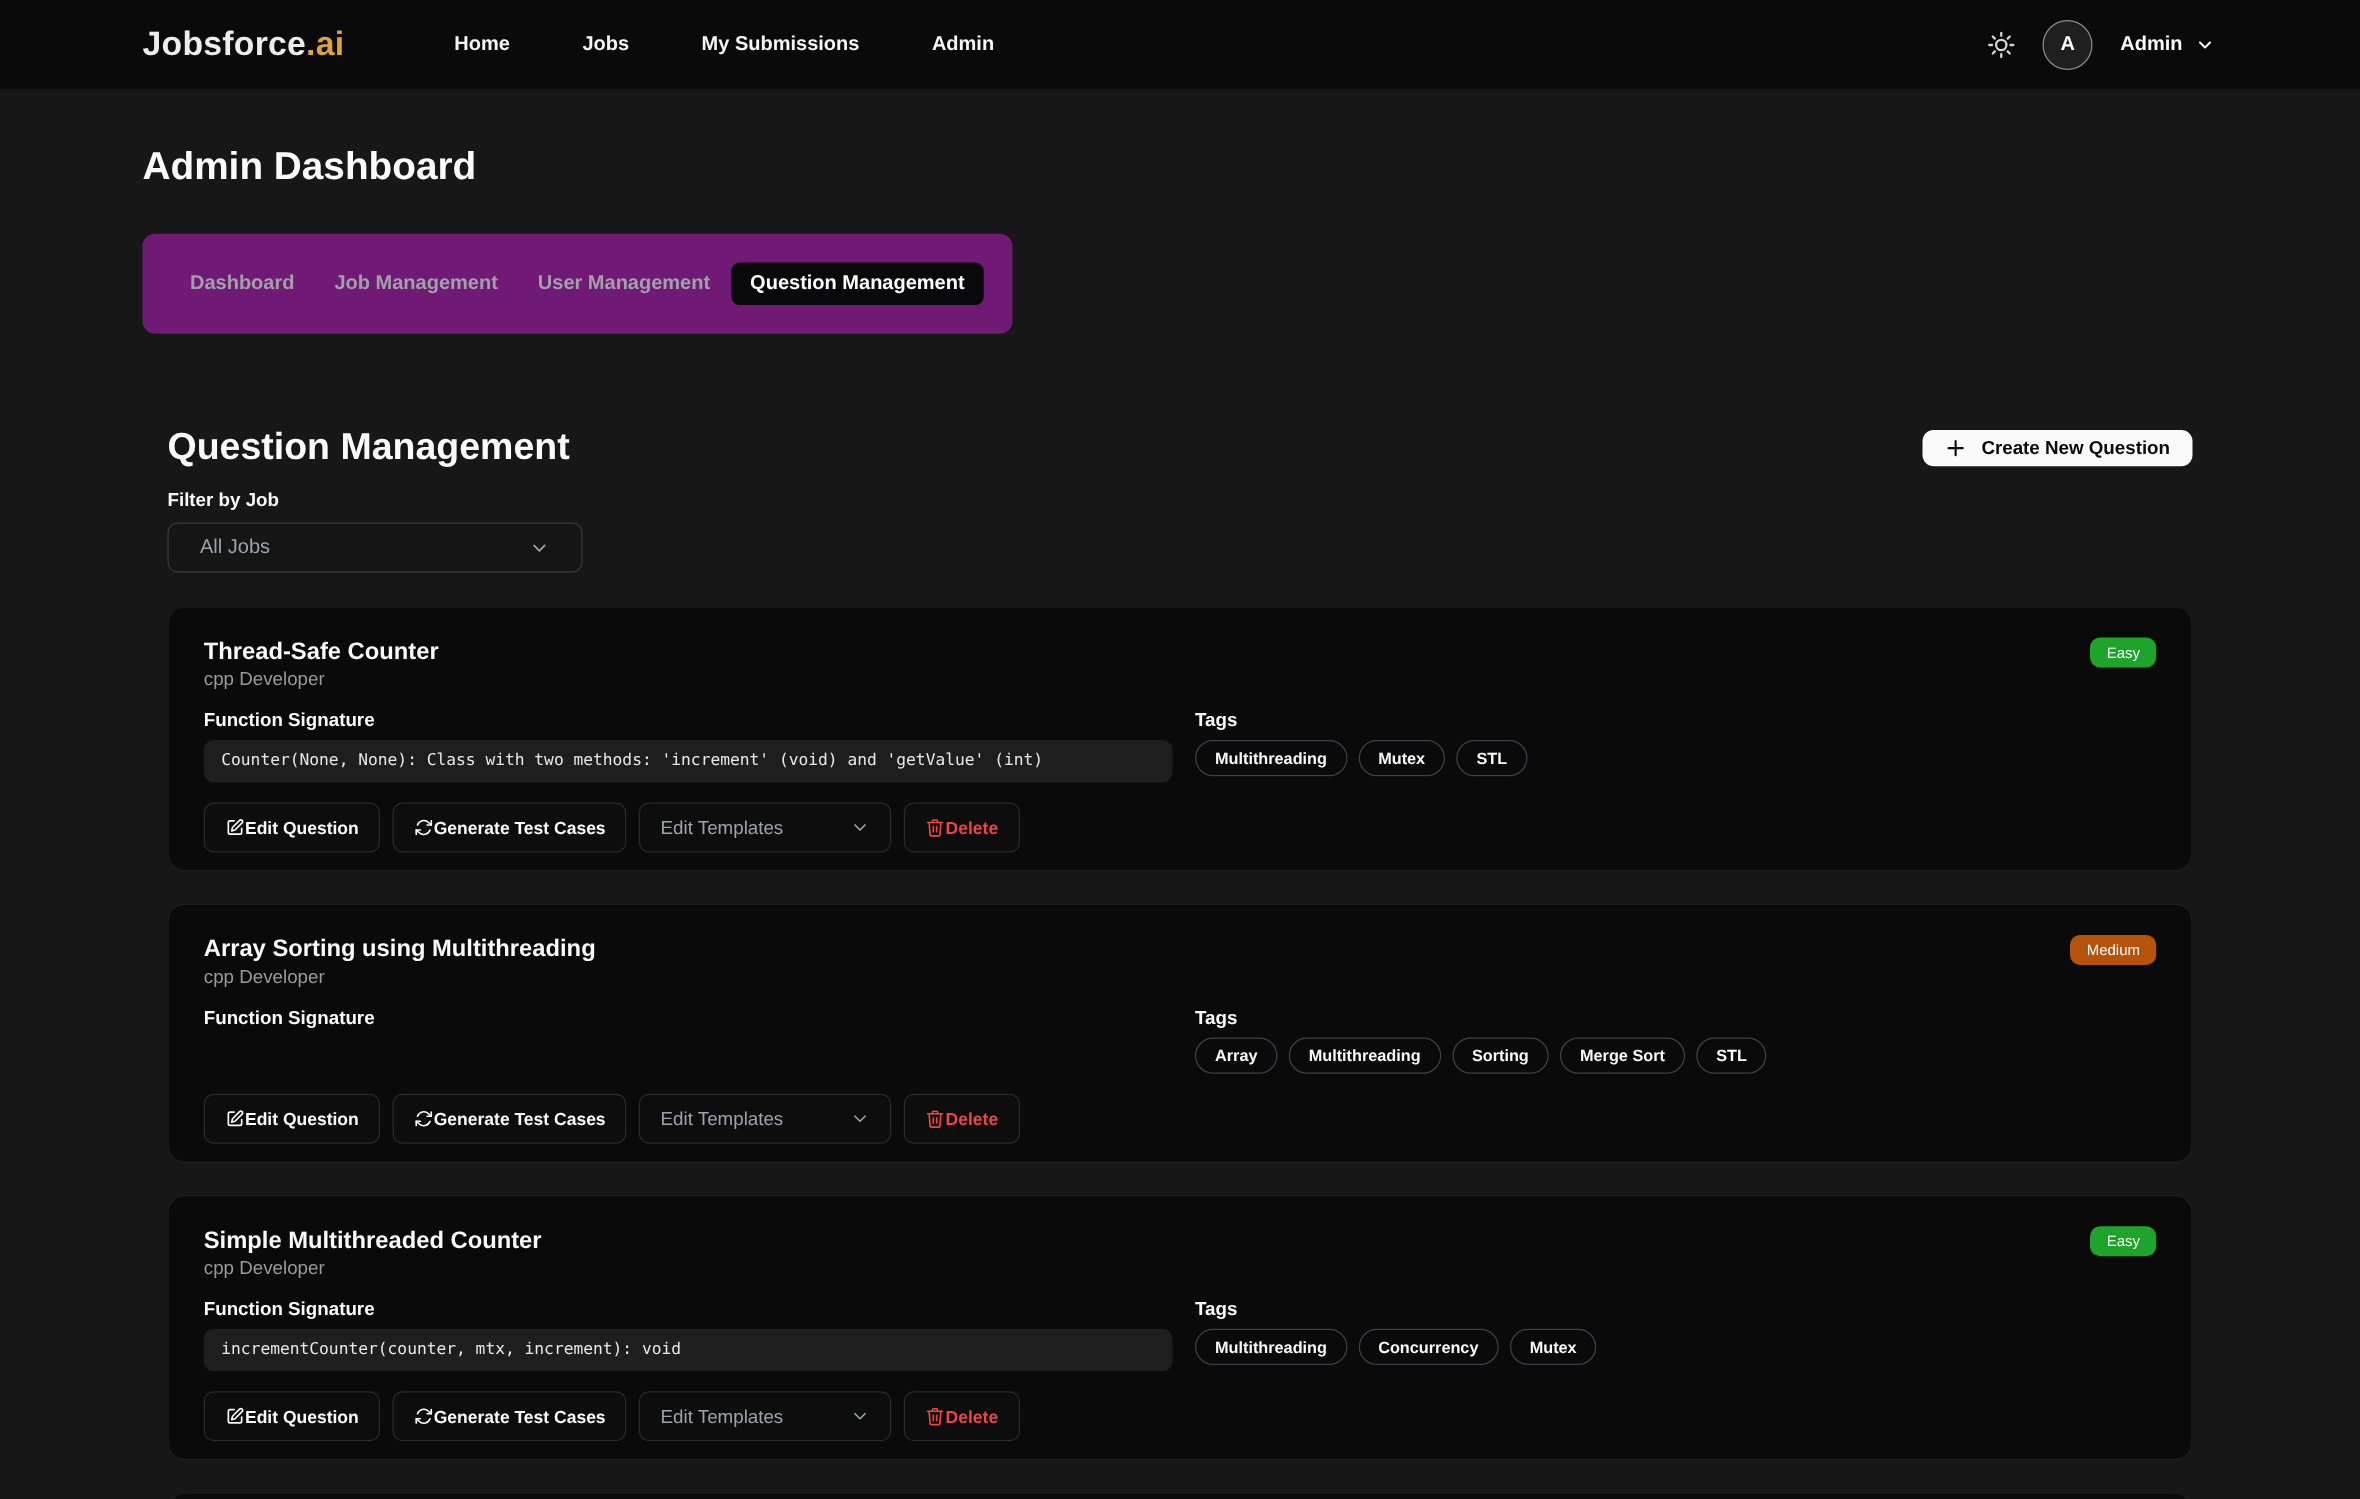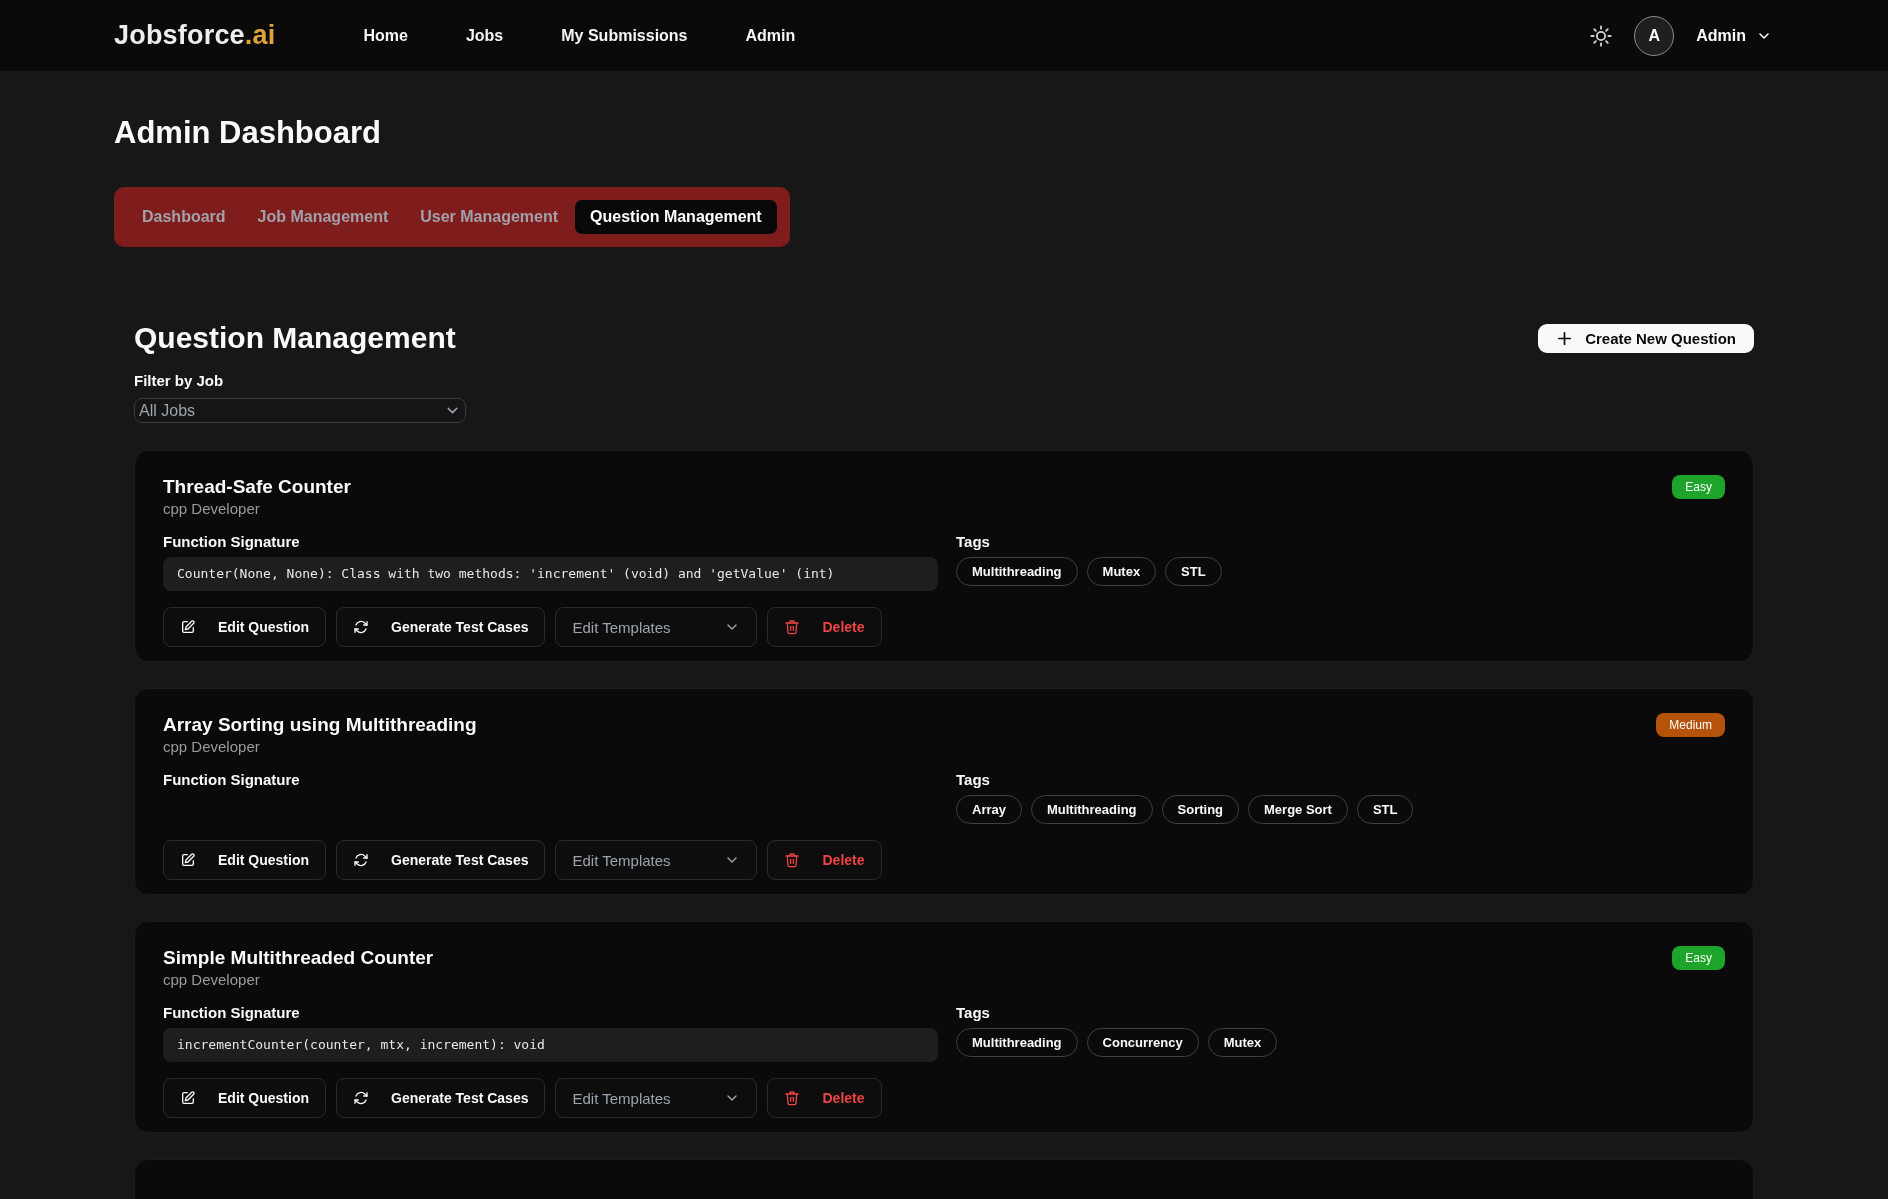--- a/index.html
+++ b/index.html
@@ -41,21 +41,21 @@
   .user-menu { display: flex; align-items: center; gap: 10px; cursor: pointer; }
   .user-name { font-size: 16px; font-weight: 700; color: #fafafa; }
 
   
   .main { padding: 0 114px; }
   .page-title { margin-top: 44px; font-size: 31px; font-weight: 800; color: #fafafa; }
 
   .tabs {
     margin-top: 36px;
     display: inline-flex; align-items: center;
-    background: #7f1d1d; border-radius: 10px; padding: 13px;
+    background: #701a75; border-radius: 10px; padding: 23px;
     gap: 2px;
   }
   .tab {
     border: none; background: transparent; cursor: pointer;
     color: #a1a1aa; font-family: inherit;
     font-size: 16px; font-weight: 600;
     padding: 8px 15px; border-radius: 7px; white-space: nowrap;
   }
   .tab.active { background: #09090b; color: #ffffff; font-weight: 700; }
 
@@ -69,25 +69,25 @@
     display: inline-flex; align-items: center; gap: 12px;
     background: #fafafa; color: #0a0a0a;
     border: none; border-radius: 9px; cursor: pointer;
     height: 29px; padding: 0 18px;
     font-family: inherit; font-size: 15px; font-weight: 700;
   }
 
   .filter-label { margin-top: 17px; font-size: 15px; font-weight: 700; }
   .filter-select {
     margin-top: 9px;
-    width: 332px; height: 25px;
+    width: 332px; height: 40px;
     border: 1px solid #3a3a3a; border-radius: 8px;
     background: #151515;
     display: flex; align-items: center; justify-content: space-between;
-    padding: 0 4px; cursor: pointer;
+    padding: 0 25px; cursor: pointer;
   }
   .filter-select .value { color: #9ca3af; font-size: 16px; }
 
   .question-list { margin-top: 27px; display: flex; flex-direction: column; gap: 26px; }
 
   
   .card {
     background: #0a0a0a;
     border: 1px solid #1c1c1c;
     border-radius: 14px;
@@ -114,21 +114,21 @@
   }
   .tag-list { display: flex; flex-wrap: wrap; gap: 9px; }
   .tag-chip {
     border: 1px solid #3f3f46; border-radius: 999px;
     padding: 6px 15px;
     font-size: 13px; font-weight: 700; color: #fafafa;
     background: transparent; white-space: nowrap;
   }
   .card-actions { margin-top: 16px; display: flex; align-items: center; gap: 10px; }
   .act-btn {
-    display: inline-flex; align-items: center; gap: 22px;
+    display: inline-flex; align-items: center; gap: 0;
     height: 40px; padding: 0 16px;
     background: #0d0d0d; border: 1px solid #2a2a2a; border-radius: 8px;
     color: #fafafa; font-family: inherit; font-size: 14px; font-weight: 700;
     cursor: pointer;
   }
   .tpl-select {
     width: 202px; justify-content: space-between;
     color: #9ca3af; font-weight: 400; font-size: 15px;
   }
   .danger { color: #ef4444; }

